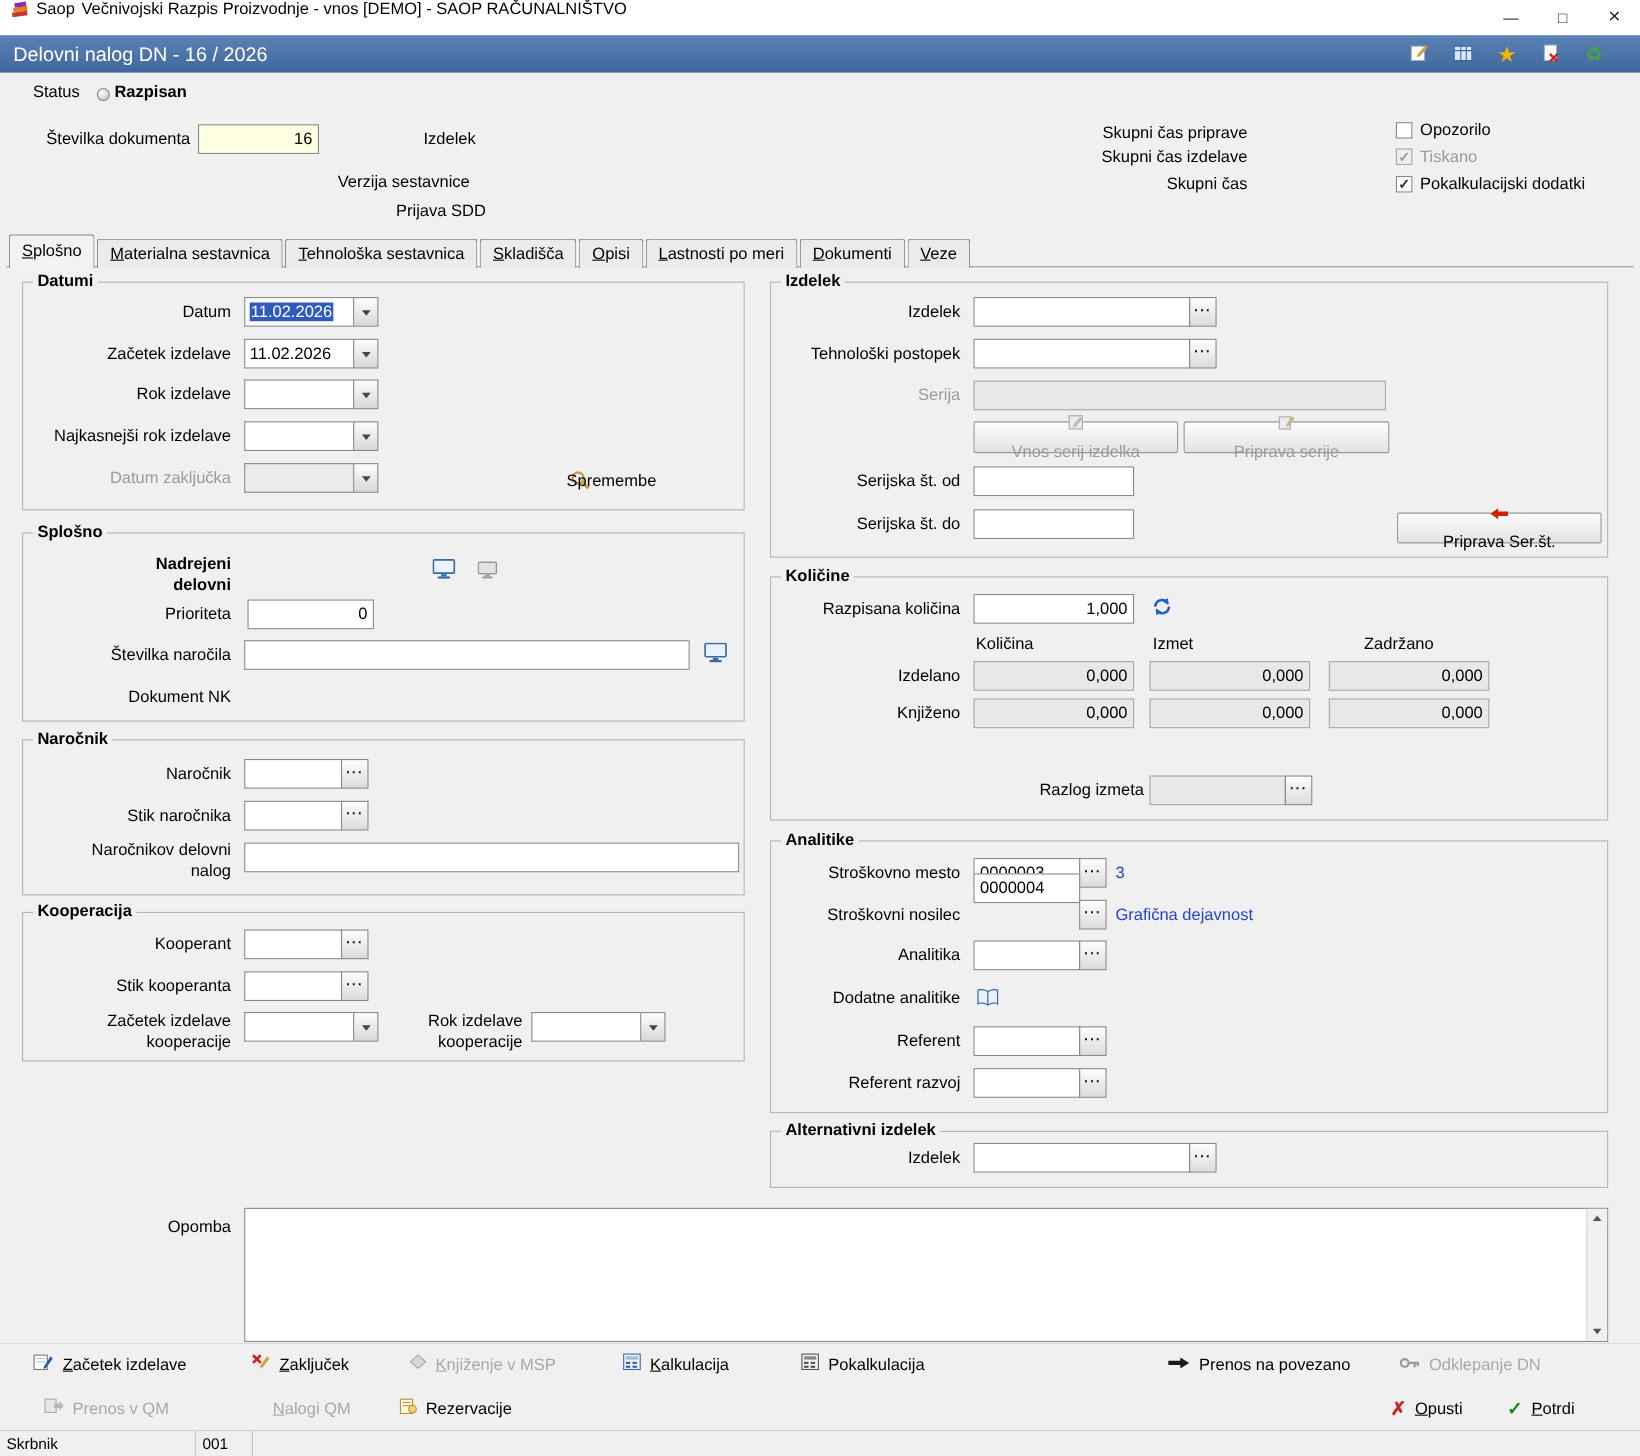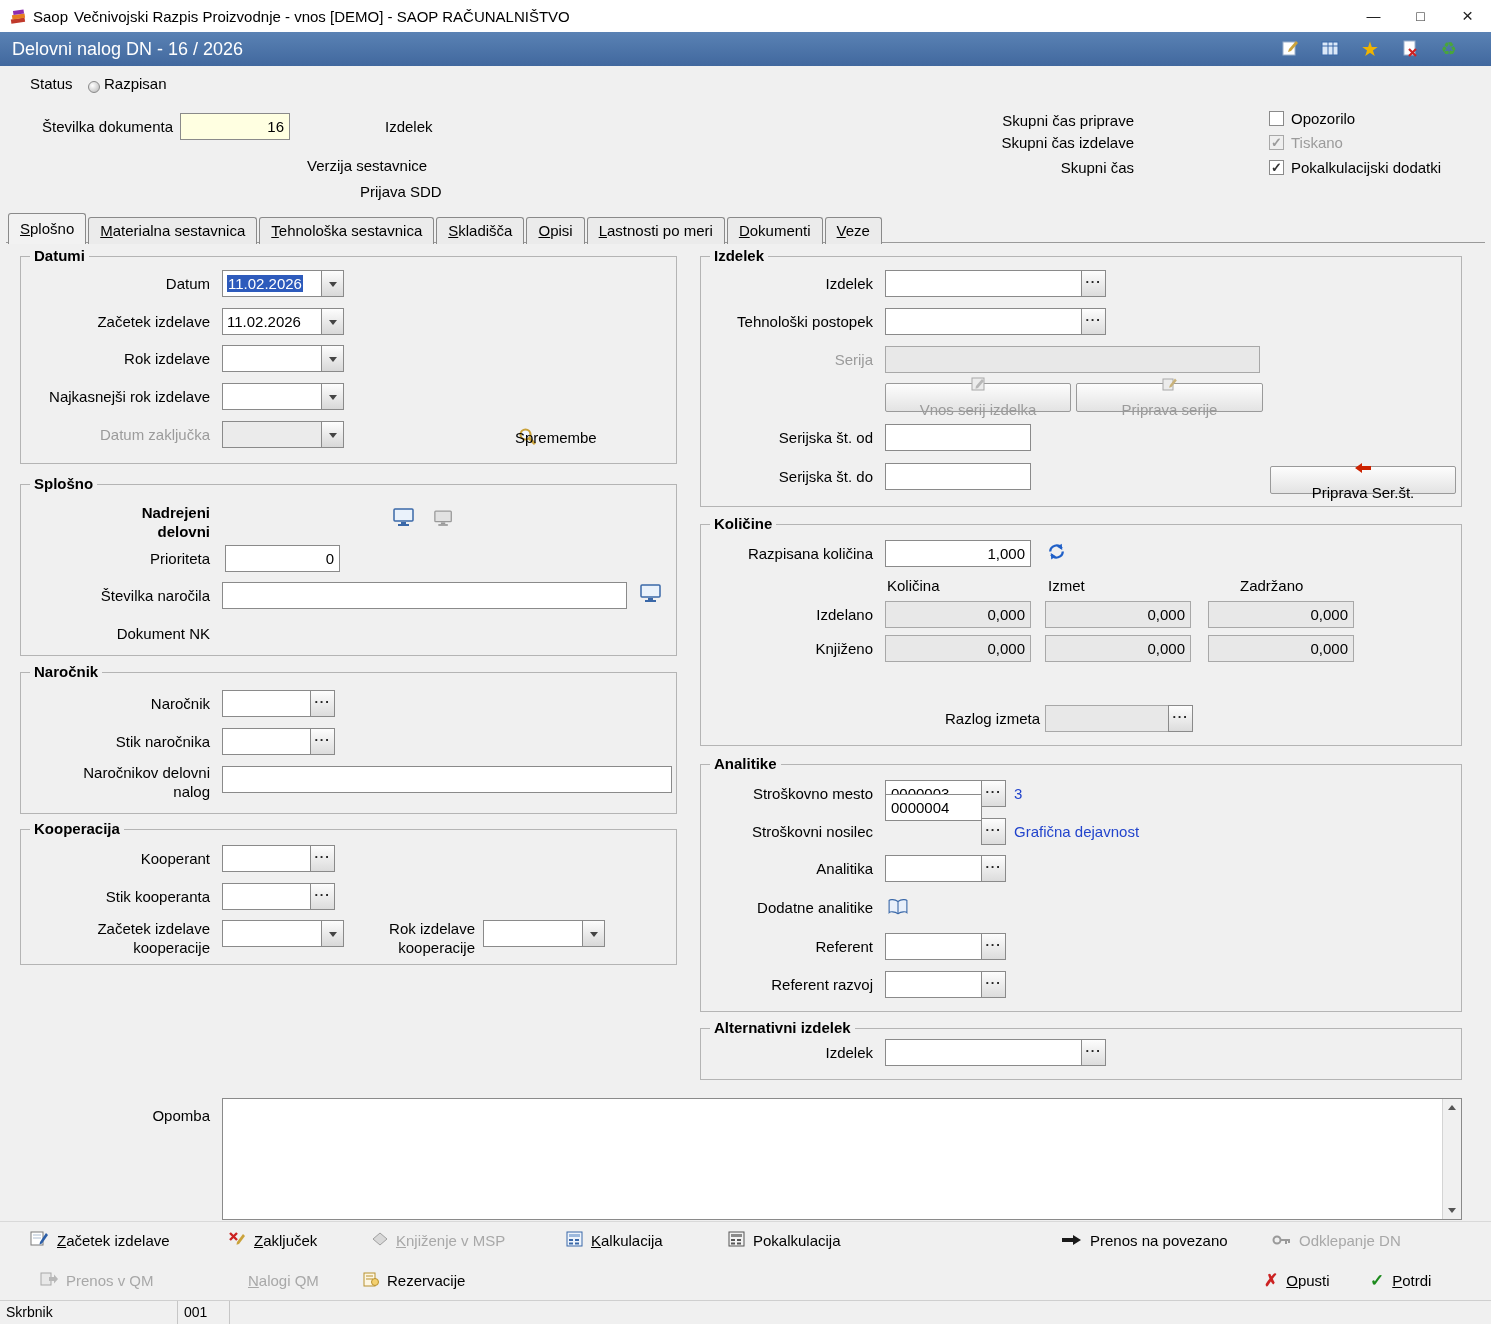--- a/index.html
+++ b/index.html
@@ -1,20 +1,20 @@
 <!DOCTYPE html>
 <html><head>
 <meta charset="utf-8">
 <style>
   html,body{margin:0;padding:0;}
   body{width:1491px;height:1324px;background:#f0f0f0;font-family:"Liberation Sans",sans-serif;font-size:15px;color:#000;overflow:hidden;}
   .app{position:relative;width:1491px;height:1324px;background:#f0f0f0;outline:1px solid #9bb0c8;}
   .abs{position:absolute;}
   
-  .titlebar{position:absolute;left:0;top:0;width:100%;height:32px;background:#ffffff;display:flex;align-items:center;}
+  .titlebar{position:absolute;left:0;top:0;width:100%;height:32px;background:#ffffff;display:flex;align-items:flex-start;}
   .titlebar .t{margin-left:6px;font-size:15px;white-space:nowrap;}
   .app-ico{margin-left:10px;display:flex;align-items:center;}
   .win-controls{position:absolute;right:0;top:0;height:32px;display:flex;}
   .win-btn{width:47px;height:32px;display:flex;align-items:center;justify-content:center;font-size:14px;color:#222;}
   
   .hdr{position:absolute;left:0;top:32px;width:100%;height:34px;background:linear-gradient(to bottom,#5a82b4,#41689e);color:#fff;display:flex;align-items:center;padding-left:12px;font-size:18px;box-sizing:border-box;}
   .hdr-icons{position:absolute;right:34px;top:4px;display:flex;gap:22px;align-items:center;height:26px;}
   .hdr-icons .hi{display:flex;align-items:center;}
   
   .rlbl{position:absolute;text-align:right;line-height:27px;white-space:nowrap;}
@@ -114,21 +114,21 @@
             <rect x="3" y="1" width="11" height="14" fill="#fff" stroke="#9ab0cc"></rect>
             <path d="M8 9 L15 16 M15 9 L8 16" stroke="#cc2222" stroke-width="2.2"></path>
           </svg>
       </span>
       <span class="hi glyph-recycle">♻</span>
     </div>
   </div>
 
   <span class="llbl" style="left:30px;top:70px;">Status</span>
   <span class="abs" style="left:88px;top:79px;"><span class="status-dot"></span></span>
-  <span class="llbl" style="left:104px;top:70px;">Razpisan</span>
+  <span class="llbl" style="left:104px;top:70px;font-weight:bold;">Razpisan</span>
 
   <span class="rlbl" style="left:0;width:173px;top:113px;">Številka dokumenta</span>
   <div class="fld yellow num" style="left:180px;top:113px;width:110px;">16</div>
   <span class="llbl" style="left:385px;top:113px;">Izdelek</span>
   <span class="llbl" style="left:307px;top:155px;line-height:22px;">Verzija sestavnice</span>
   <span class="llbl" style="left:360px;top:181px;line-height:22px;">Prijava SDD</span>
 
   <span class="rlbl" style="left:934px;width:200px;top:110px;line-height:22px;">Skupni čas priprave</span>
   <span class="rlbl" style="left:934px;width:200px;top:132px;line-height:22px;">Skupni čas izdelave</span>
   <span class="rlbl" style="left:934px;width:200px;top:157px;line-height:22px;">Skupni čas</span>

